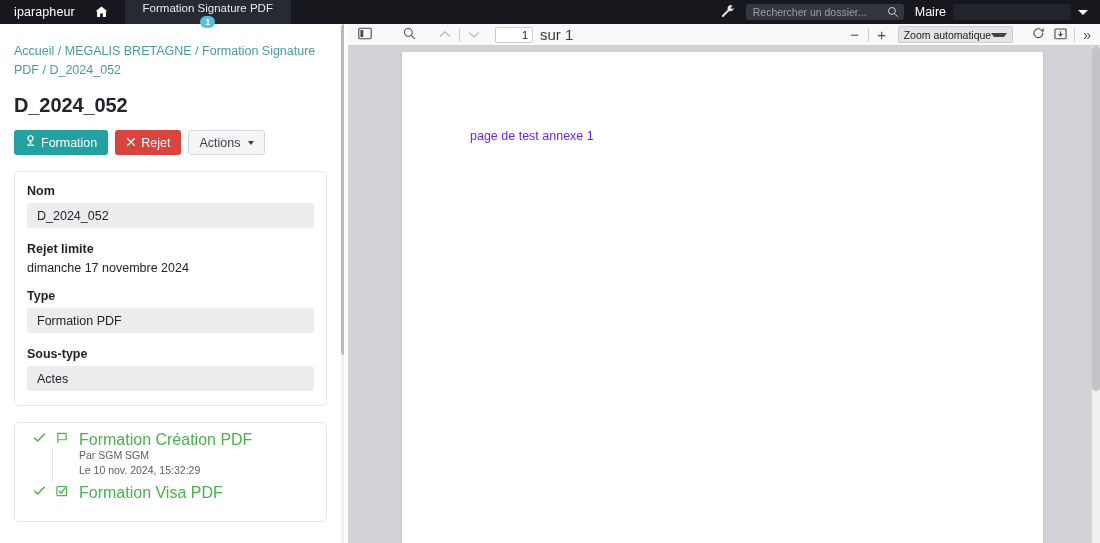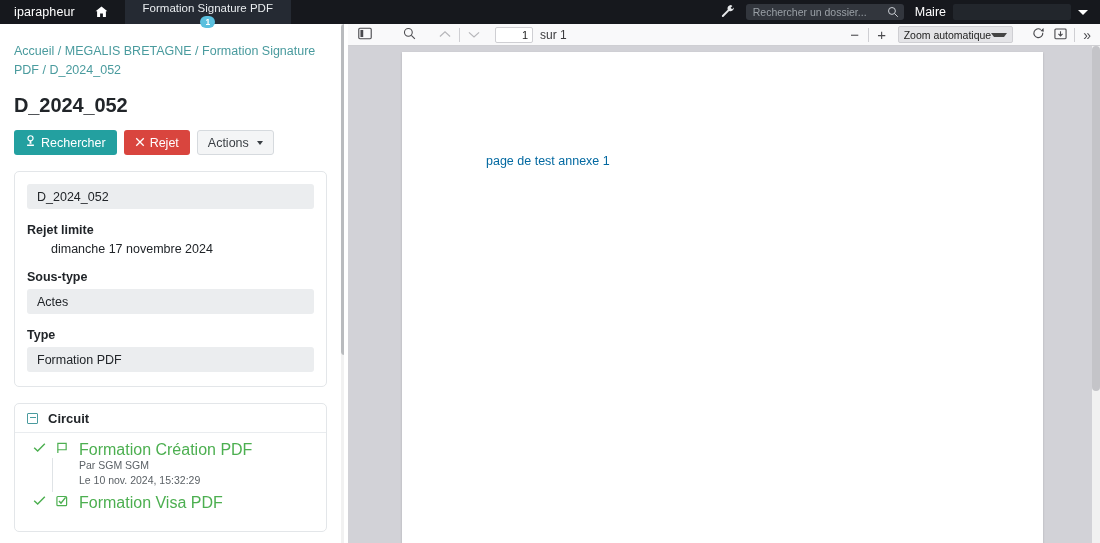--- a/index.html
+++ b/index.html
@@ -120,21 +120,21 @@
   }
   .card-body { padding: 12px 12px 14px 12px; }
   .field-label {
     font-size: 12.5px; font-weight: bold; color: #212529; margin-bottom: 5px;
   }
   .field-box {
     height: 25px; background: #ebedef; border-radius: 3px;
     display: flex; align-items: center; padding: 0 10px;
     font-size: 12.5px; color: #212529;
   }
-  .field-text { font-size: 12.5px; color: #212529; margin-left: 24px; }
+  .field-text { font-size: 12.5px; color: #212529; }
   .field-group { margin-bottom: 14px; }
   .field-group:last-child { margin-bottom: 0; }
 
   
   .circuit-body { padding: 8px 12px 14px 12px; }
   .step { display: flex; gap: 0; position: relative; }
   .step-icons {
     display: flex; align-items: flex-start; gap: 9px;
     width: 52px; flex: 0 0 52px; padding-top: 1px; padding-left: 6px;
   }
@@ -177,21 +177,21 @@
     width: 22px; height: 18px; cursor: pointer; color: #4a4a4e;
   }
   .tb-btn.dim { color: #b6b6ba; }
   .tb-sep { width: 1px; height: 14px; background: #cfcfd3; margin: 0 3px; }
   .page-num {
     width: 38px; height: 16px; background: #ffffff;
     border: 1px solid #cfcfd3; border-radius: 2px;
     font-size: 11px; text-align: right; padding: 0 4px;
     color: #222; font-family: "Liberation Sans", sans-serif; outline: none;
   }
-  .page-of { font-size: 12px; color: #3a3a3c; margin-left: 7px; }
+  .page-of { font-size: 15px; color: #3a3a3c; margin-left: 7px; }
   .tb-right { margin-left: auto; display: flex; align-items: center; }
   .zoom-btn { font-size: 15px; color: #4a4a4e; width: 20px; text-align: center; cursor: pointer; }
   .zoom-select {
     margin-left: 6px; height: 17px; min-width: 96px;
     background: #e4e4e7; border: 1px solid #cfcfd3; border-radius: 2px;
     display: flex; align-items: center; padding: 0 5px;
     font-size: 10.5px; color: #222;
   }
   .zoom-select .cx {
     margin-left: auto; padding-left: 10px;
@@ -199,22 +199,22 @@
     border-left: 3.5px solid transparent; border-right: 3.5px solid transparent;
     border-top: 4px solid #444;
   }
   .chevrons { font-size: 14px; color: #4a4a4e; padding: 0 5px; cursor: pointer; }
 
   .pdf-page {
     position: absolute; left: 54px; top: 28px; width: 641px; height: 491px;
     background: #ffffff; box-shadow: 0 1px 2px rgba(0,0,0,.18);
   }
   .pdf-text {
-    position: absolute; left: 84px; top: 77px;
-    font-size: 12.5px; color: #0369a1; margin-top: 25px;
+    position: absolute; left: 68px; top: 77px;
+    font-size: 12.5px; color: #6d28d9;
   }
   .viewer-scrollbar {
     position: absolute; right: 0; top: 22px; width: 8px; height: 497px;
     background: #f1f1f1;
   }
   .viewer-scrollbar .thumb {
     position: absolute; left: 0; top: 0; width: 8px; height: 345px;
     background: #c4c4c8; border-radius: 4px;
   }
   .vsplit {
@@ -283,61 +283,58 @@
 
     <div class="btn-row">
       <button class="btn btn-sign">
         <span>
           <svg width="11" height="12" viewBox="0 0 12 13">
               <circle cx="6" cy="3.6" r="2.8" fill="none" stroke="currentColor" stroke-width="1.3"></circle>
               <path fill="currentColor" d="M5.3 6.2h1.4l.5 3.4H4.8z"></path>
               <rect x="2.2" y="10.2" width="7.6" height="1.7" rx=".4" fill="currentColor"></rect>
             </svg>
         </span>
-        <span>Rechercher</span>
+        <span>Formation</span>
       </button>
       <button class="btn btn-reject">
         <span>
           <svg width="10" height="10" viewBox="0 0 12 12">
               <path stroke="currentColor" stroke-width="1.6" d="M1.5 1.5 10.5 10.5M10.5 1.5 1.5 10.5"></path>
             </svg>
         </span>
         <span>Rejet</span>
       </button>
       <button class="btn btn-actions">
         <span>Actions</span>
         <span class="cx"></span>
       </button>
     </div>
 
     <div class="card">
       <div class="card-body">
         <div class="field-group">
+          <div class="field-label">Nom</div>
           <div class="field-box">D_2024_052</div>
         </div>
         <div class="field-group">
           <div class="field-label">Rejet limite</div>
           <div class="field-text">dimanche 17 novembre 2024</div>
         </div>
         <div class="field-group">
+          <div class="field-label">Type</div>
+          <div class="field-box">Formation PDF</div>
+        </div>
+        <div class="field-group">
           <div class="field-label">Sous-type</div>
           <div class="field-box">Actes</div>
         </div>
-        <div class="field-group">
-          <div class="field-label">Type</div>
-          <div class="field-box">Formation PDF</div>
-        </div>
       </div>
     </div>
 
     <div class="card">
-      <div class="card-head">
-        <span class="collapse-ico"></span>
-        <span>Circuit</span>
-      </div>
       <div class="circuit-body">
 
         <div class="step">
           <div class="step-connector"></div>
           <div class="step-icons">
             <span class="step-state">
               <svg width="13" height="11" viewBox="0 0 14 12">
                   <path fill="none" stroke="#4caf50" stroke-width="1.6" d="M1.2 6.2 5 9.8 12.8 2"></path>
                 </svg>
             </span>

